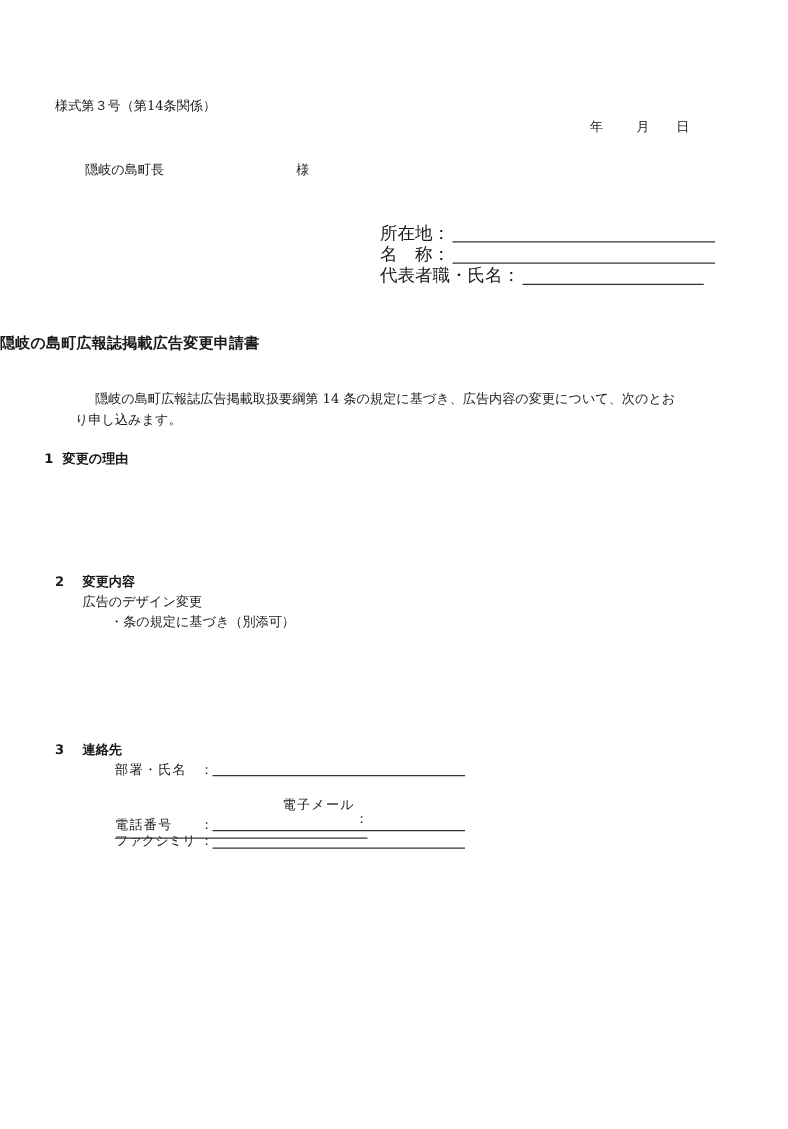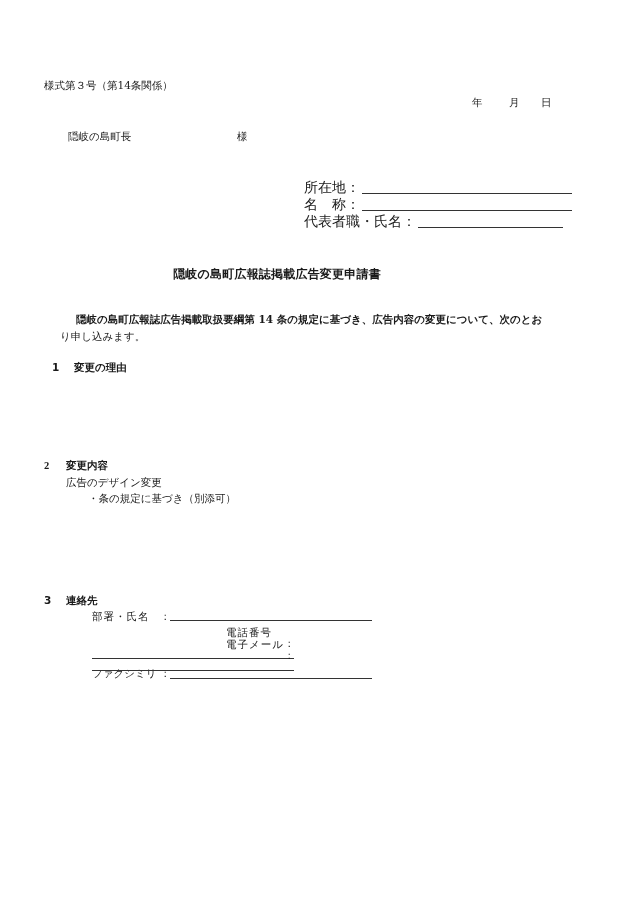--- a/index.html
+++ b/index.html
@@ -28,32 +28,31 @@
     .app-row .label { display: inline-block; }
     .app-row .line {
       display: inline-block;
       border-bottom: 1px solid #333;
       height: 10px;
       margin-left: 2px;
     }
 
     .title {
       left: 0; width: 554px; top: 268px;
-      text-align: center;
       font-weight: bold;
       font-size: 12px;
       letter-spacing: 0.2px;
     }
     .body-text {
       left: 60px; top: 311px; width: 520px;
       font-size: 10.5px;
       line-height: 16.5px;
       white-space: normal;
     }
-    .body-text .p1 { padding-left: 16px; display: block; font-weight: bold; }
+    .body-text .p1 { padding-left: 16px; display: block; }
     .section-head { font-weight: bold; font-size: 10.5px; }
     .section-num { display: inline-block; width: 22px; }
     .sub { font-size: 10.5px; }
 
     .contact-row { left: 92px; font-size: 10.5px; display: flex; align-items: flex-end; }
     .contact-row .label { display: inline-block; width: 68px; letter-spacing: 1px; }
     .contact-row .colon { display: inline-block; width: 10px; }
     .contact-row .line {
       display: inline-block;
       width: 202px;
@@ -88,40 +87,40 @@
     <span class="line" style="width:145px;"></span>
   </div>
 
   <div class="abs title gothic">隠岐の島町広報誌掲載広告変更申請書</div>
 
   <div class="abs body-text">
     <span class="p1">隠岐の島町広報誌広告掲載取扱要綱第 14 条の規定に基づき、広告内容の変更について、次のとお</span>
     <span style="display:block;">り申し込みます。</span>
   </div>
 
-  <div class="abs section-head gothic" style="left:52px; top:362px;">
+  <div class="abs section-head gothic" style="left:28px; top:362px;text-align:center;">
     <span class="section-num">1</span><span>変更の理由</span>
   </div>
 
-  <div class="abs section-head gothic" style="left:44px; top:461px;font-family:Liberation Serif, serif;">
+  <div class="abs section-head gothic" style="left:44px; top:461px;">
     <span class="section-num">2</span><span>変更内容</span>
   </div>
   <div class="abs sub" style="left:66px; top:477px;">広告のデザイン変更</div>
   <div class="abs sub" style="left:88px; top:493px;">・条の規定に基づき（別添可）</div>
 
   <div class="abs section-head gothic" style="left:44px; top:595px;">
     <span class="section-num">3</span><span>連絡先</span>
   </div>
 
   <div class="abs contact-row" style="top:610px;">
     <span class="label">部署・氏名</span>
     <span class="colon">：</span>
     <span class="line"></span>
   </div>
-  <div class="abs contact-row" style="top:627px;flex-direction:column;">
+  <div class="abs contact-row" style="top:654px;">
     <span class="label">電話番号</span>
     <span class="colon">：</span>
     <span class="line"></span>
   </div>
   <div class="abs contact-row" style="top:644px;">
     <span class="label" style="letter-spacing:0;margin-top:24px;">ファクシミリ</span>
     <span class="colon">：</span>
     <span class="line"></span>
   </div>
   <div class="abs contact-row" style="top:639px;flex-direction:column;">

